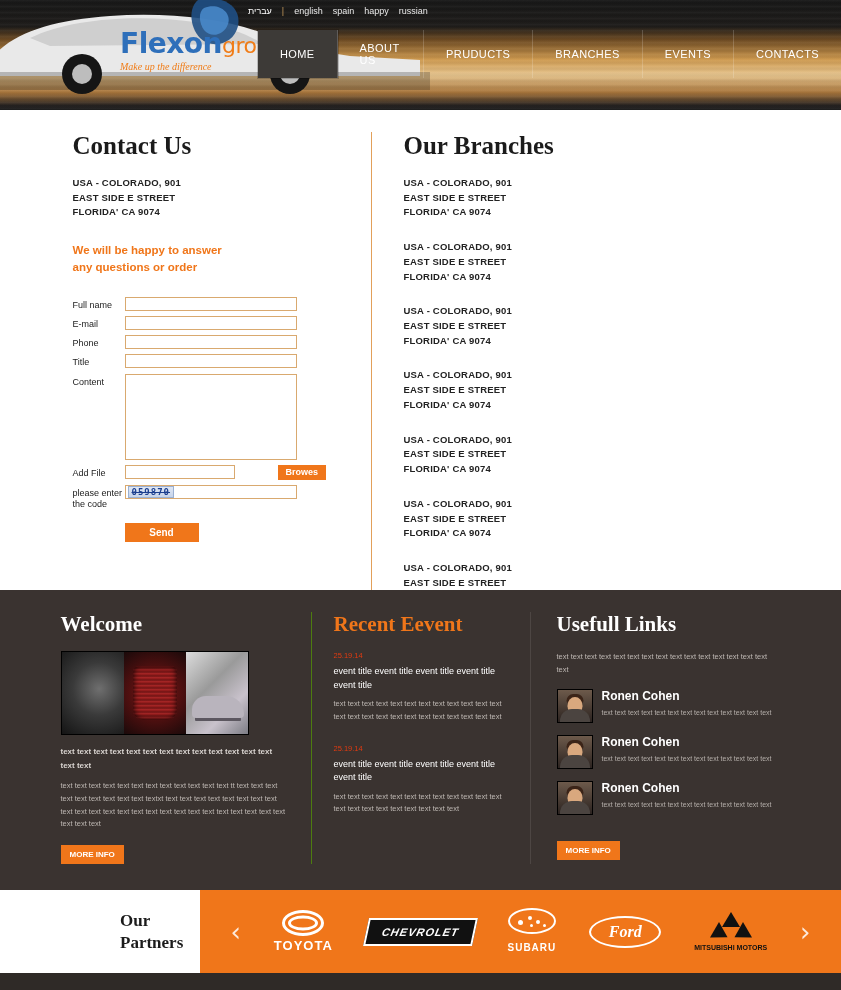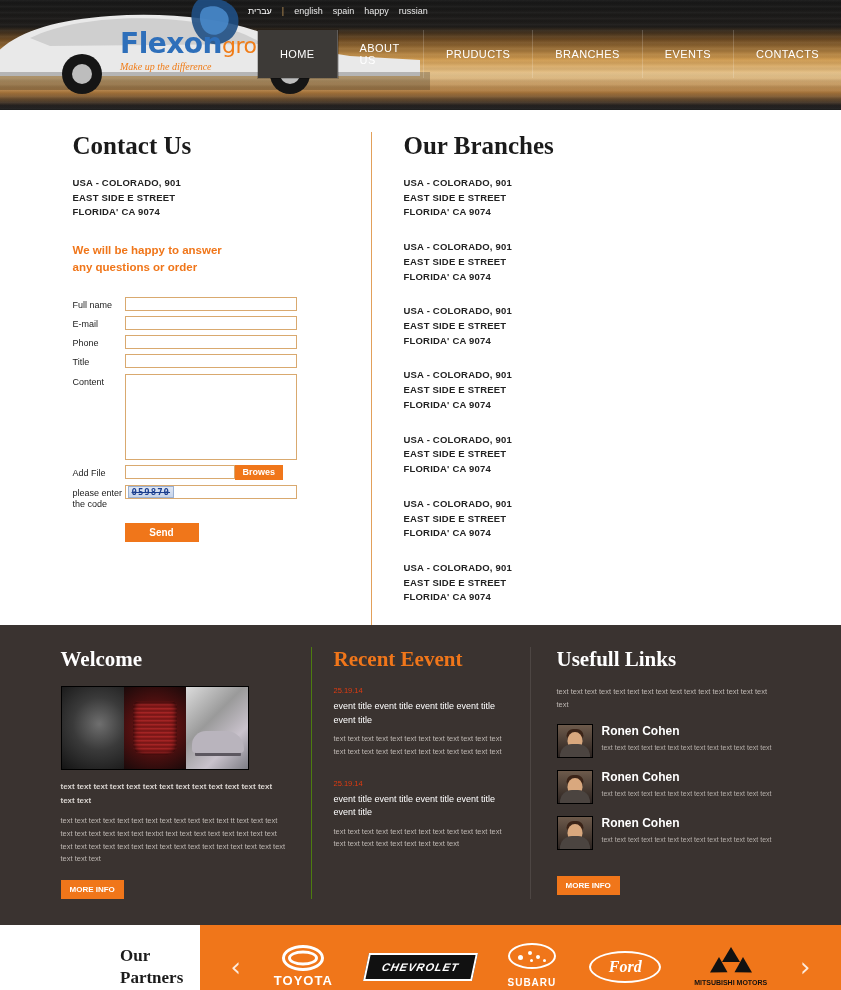--- a/index.html
+++ b/index.html
@@ -173,21 +173,21 @@
   .ftext {
     width: 172px;
     height: 86px;
     border: 1px solid #d9a96f;
     background: #fff;
     font-size: 9px;
     padding: 3px;
     resize: none;
     outline: none;
   }
-  .file-row { display: flex; align-items: center; }
+  .file-row { display: flex; align-items: center; gap: 43px; }
   .file-input {
     width: 110px; height: 14px;
     border: 1px solid #d9a96f;
     background: #fff;
   }
   .browse-btn {
     height: 15px;
     background: #f0761a;
     color: #fff;
     font-size: 9px;
@@ -235,21 +235,20 @@
     line-height: 1.55;
     letter-spacing: 0.2px;
   }
 
   
   .dark {
     background: #3a3330;
     color: #cfc9c5;
     padding: 22px 0 26px 0;
     position: relative;
-    margin-top: 35px;
   }
   .dwrap { width: 720px; margin: 0 auto; display: flex; gap: 0; }
   .dcol { position: relative; }
   .dcol.c1 { width: 250px; padding-right: 24px; }
   .dcol.c2 { width: 220px; padding: 0 22px; border-left: 1px solid #4d7c0f; border-right: 1px solid #4d4643;}
   .dcol.c3 { width: 250px; padding-left: 26px; }
   h2.dtitle {
     font-family: "Liberation Serif", serif;
     font-size: 21px;
     margin: 0 0 14px 0;

